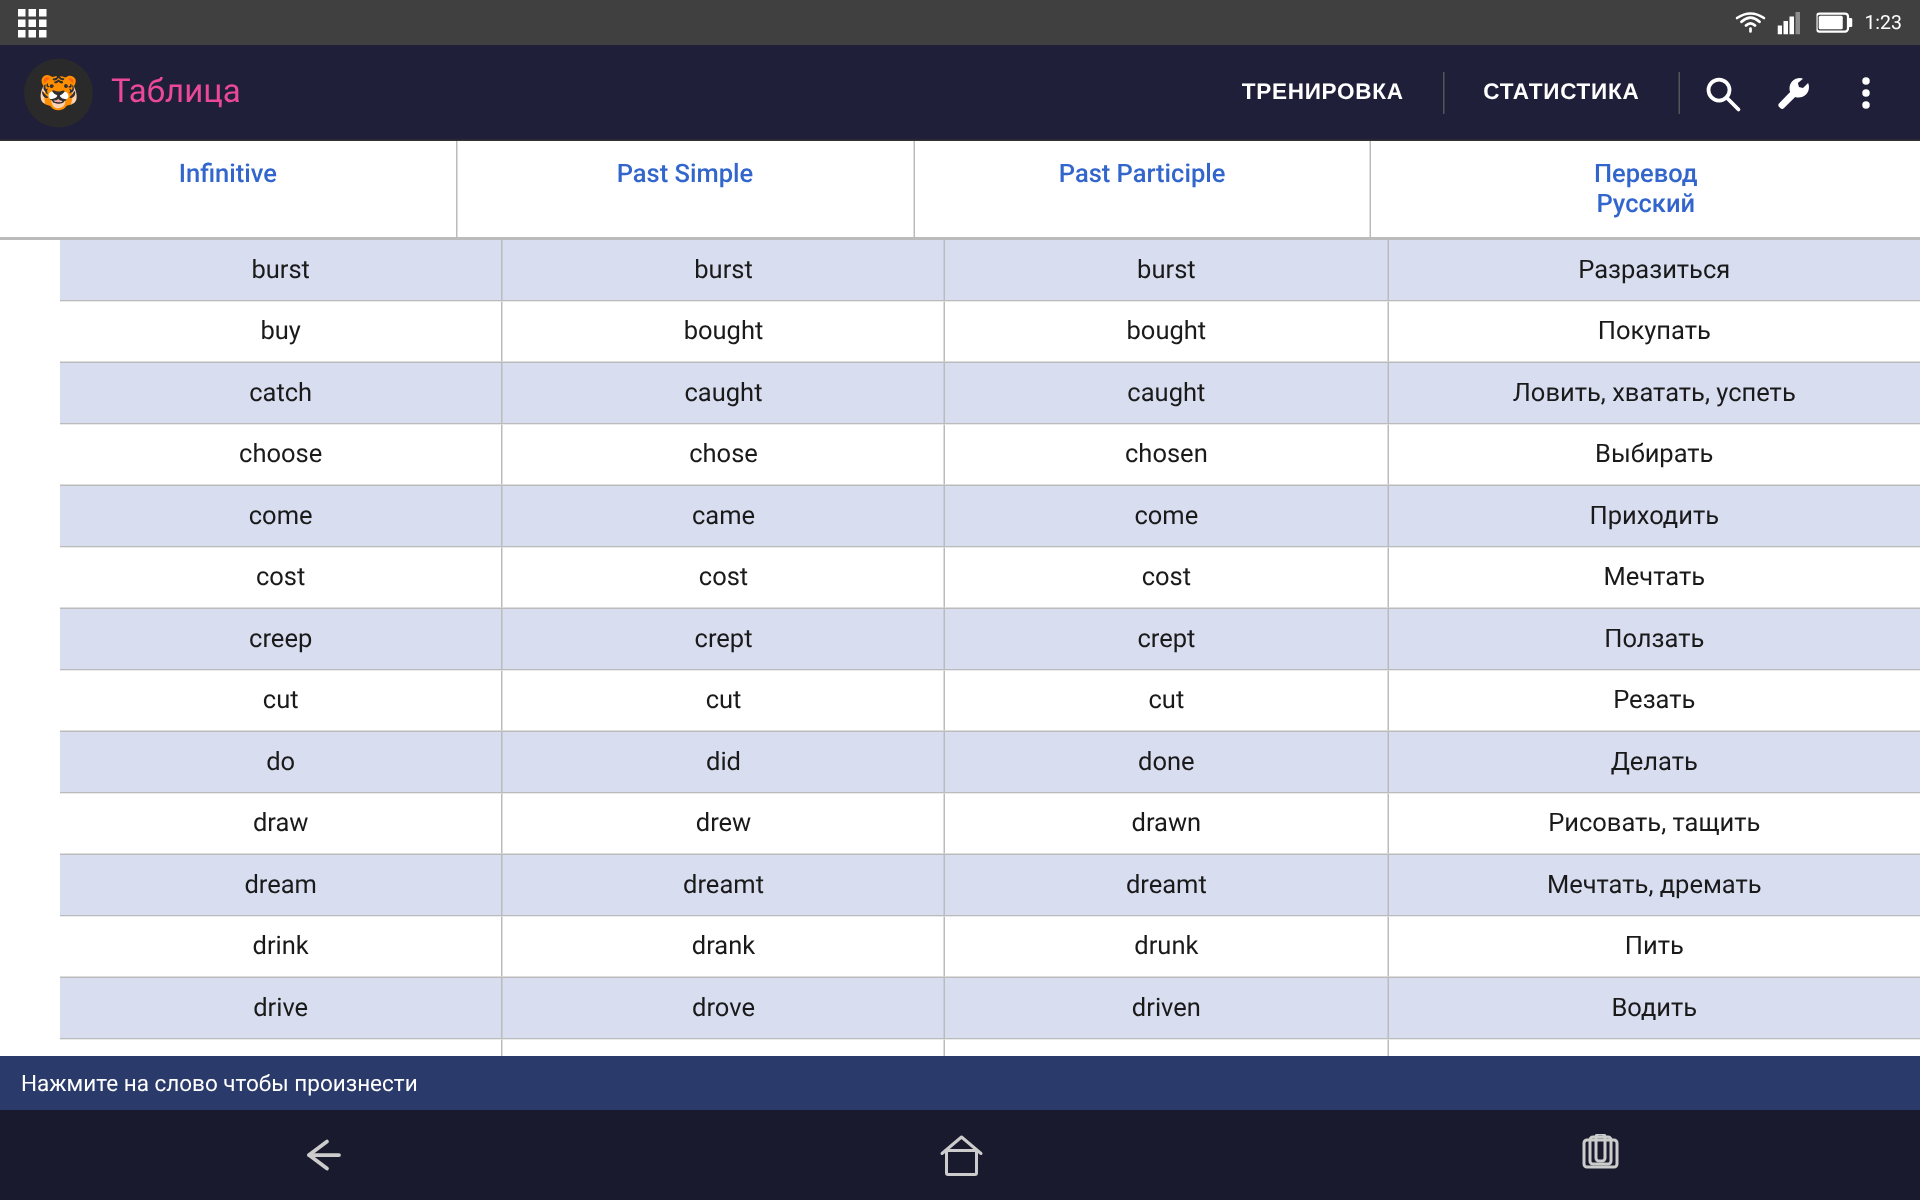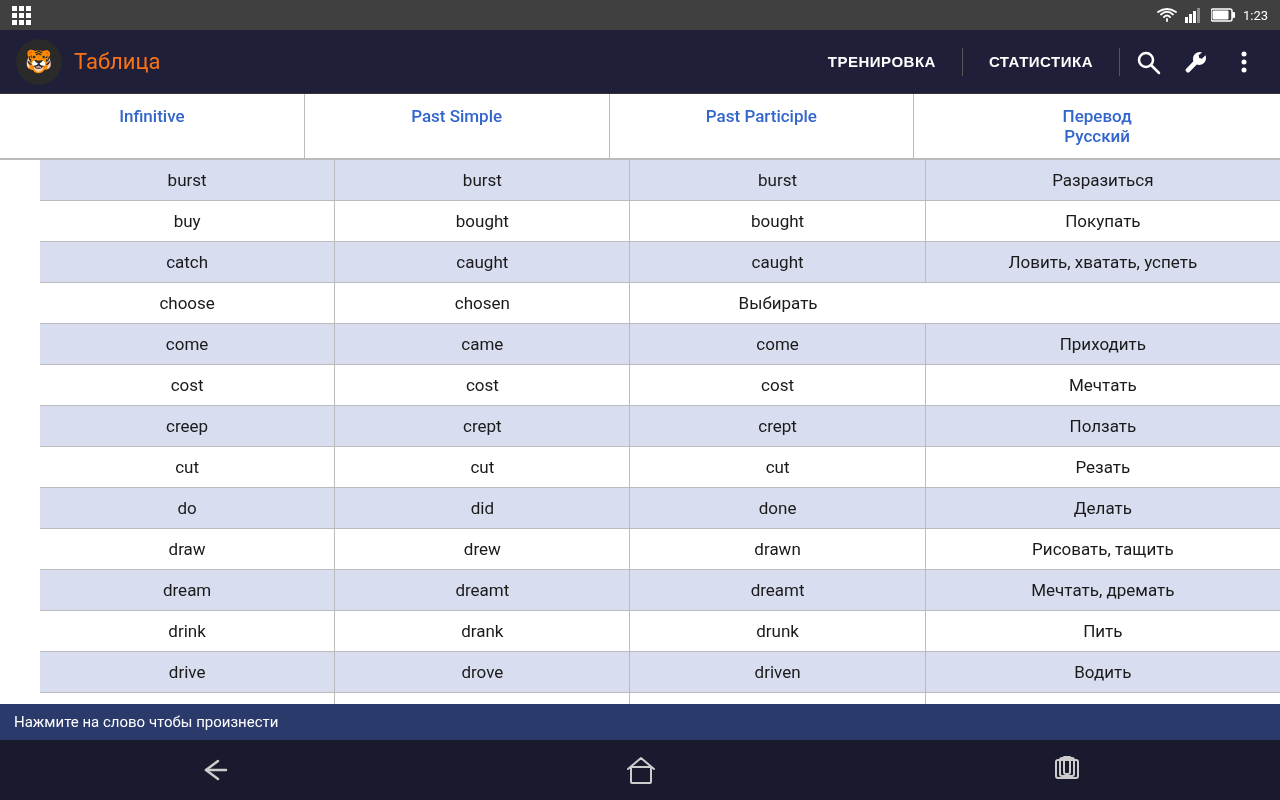--- a/index.html
+++ b/index.html
@@ -68,21 +68,21 @@
       height: 46px;
       border-radius: 50%;
       background: #2a2a2a;
       display: flex;
       align-items: center;
       justify-content: center;
       font-size: 22px;
       overflow: hidden;
     }
     .app-title {
-      color: #f97316;
+      color: #ec4899;
       font-size: 22px;
       font-weight: 400;
     }
     .top-bar-right {
       display: flex;
       align-items: center;
       gap: 8px;
     }
     .nav-button {
       color: white;
@@ -297,20 +297,21 @@
         <div class="td">Покупать</div>
       </div>
       <div class="table-row">
         <div class="td">catch</div>
         <div class="td">caught</div>
         <div class="td">caught</div>
         <div class="td">Ловить, хватать, успеть</div>
       </div>
       <div class="table-row">
         <div class="td">choose</div>
+        <div class="td">chose</div>
         <div class="td">chosen</div>
         <div class="td">Выбирать</div>
       </div>
       <div class="table-row">
         <div class="td">come</div>
         <div class="td">came</div>
         <div class="td">come</div>
         <div class="td">Приходить</div>
       </div>
       <div class="table-row">

